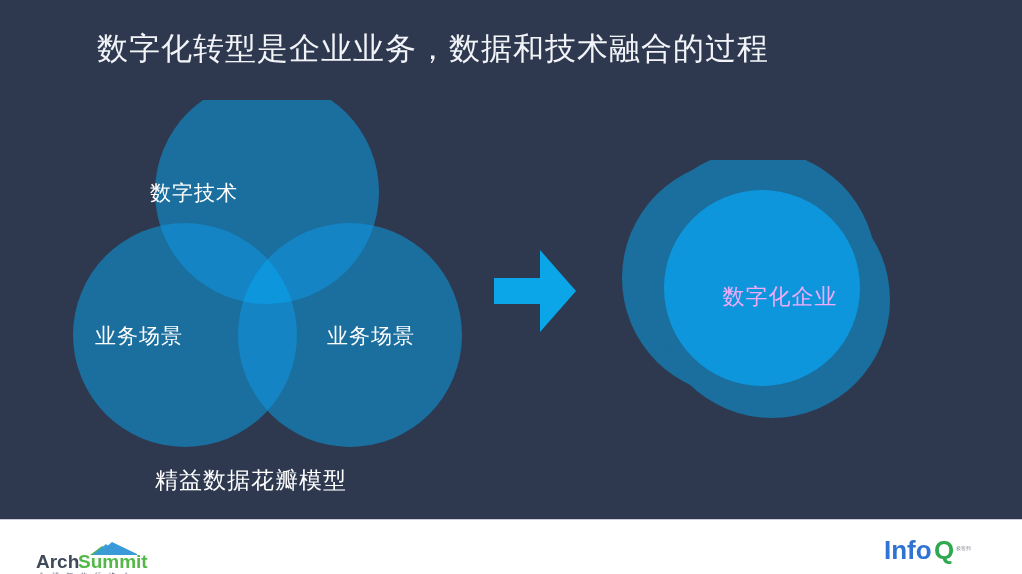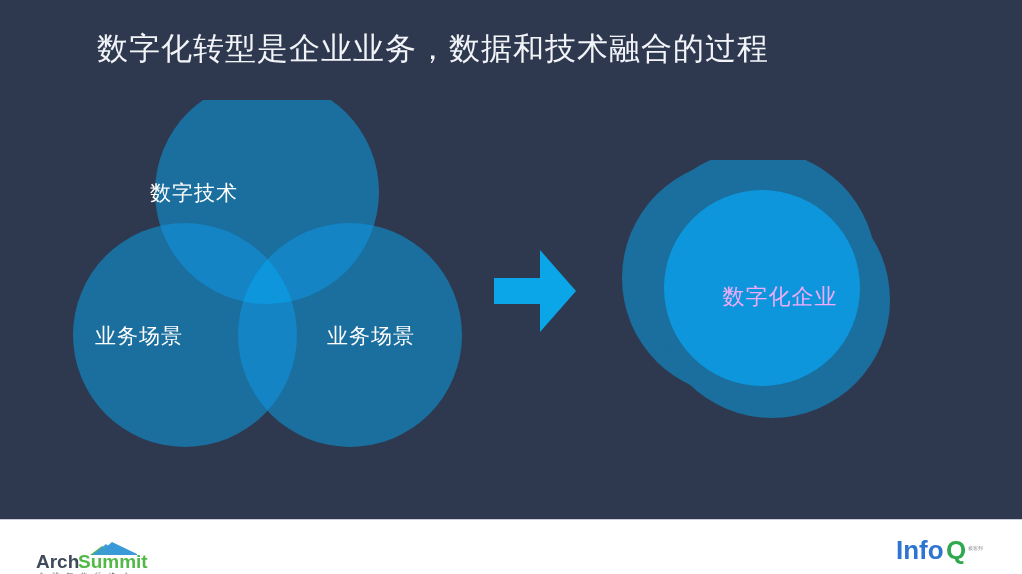--- a/index.html
+++ b/index.html
@@ -110,21 +110,21 @@
   }
   .logo-arch {
     position: absolute;
     left: 36px;
     top: 542px;
     width: 132px;
     height: 38px;
   }
   .logo-infoq {
     position: absolute;
-    right: 8px;
+    right: 20px;
     top: 534px;
     width: 118px;
     height: 32px;
     margin-left: 38px;
   }
 </style>
 </head>
 <body>
 
 <div class="slide">
@@ -166,20 +166,21 @@
             <circle cx="280" cy="235" r="112" fill="#0e96dc"></circle>
           </g>
         </g>
       </svg>
 
       <div class="venn-label top">数字技术</div>
       <div class="venn-label left">业务场景</div>
       <div class="venn-label right">业务场景</div>
     </div>
 
+    <div class="venn-caption">精益数据花瓣模型</div>
 
     <div class="arrow">
       <svg width="86" height="86" viewBox="0 0 86 86">
         <polygon points="2,30 48,30 48,2 84,43 48,84 48,56 2,56" fill="#0aa6e8"></polygon>
       </svg>
     </div>
 
     <div class="petal">
       <svg width="288" height="268" viewBox="0 0 288 268">
         <circle cx="128" cy="118" r="118" fill="#1b6f9e"></circle>

